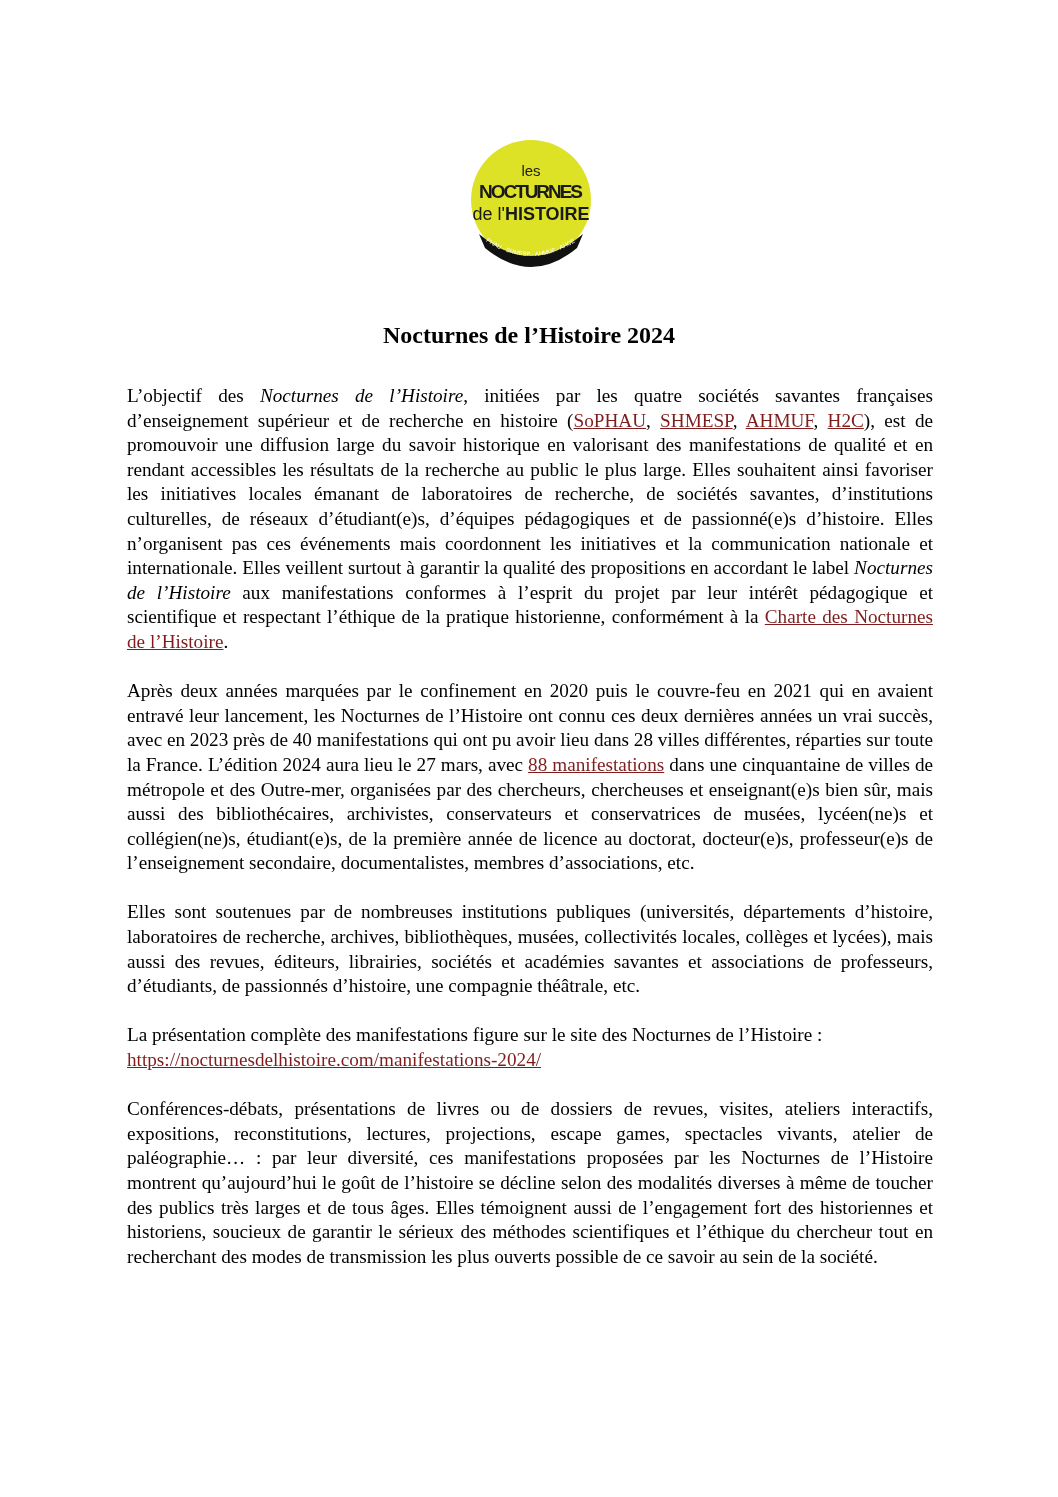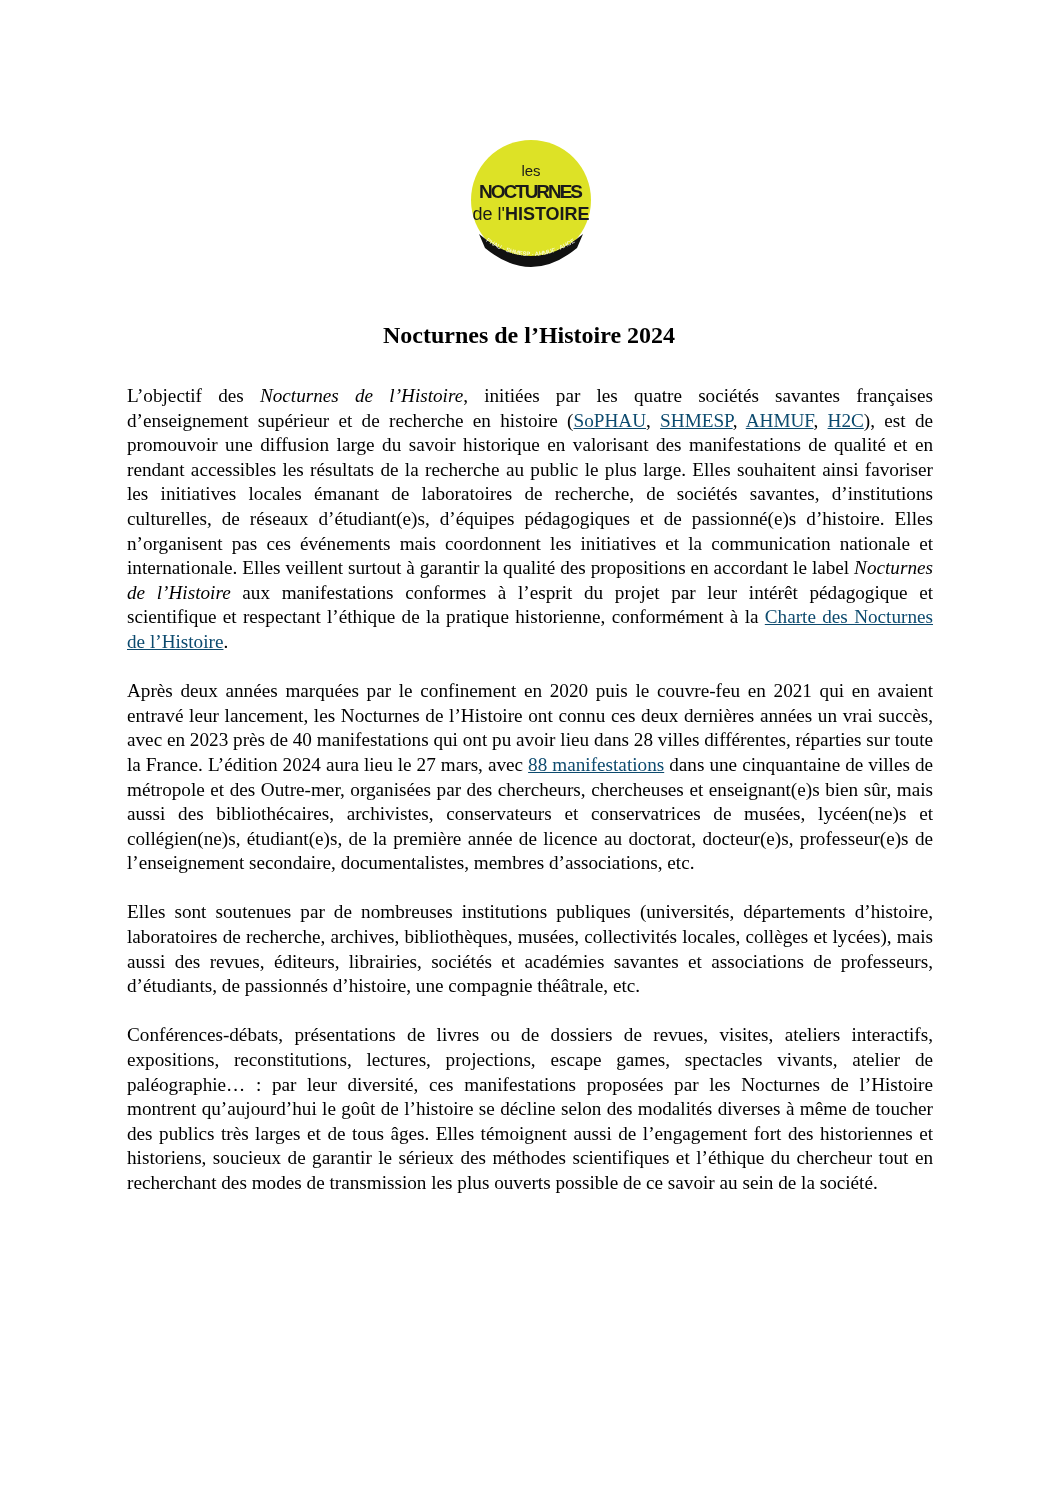--- a/index.html
+++ b/index.html
@@ -4,21 +4,21 @@
 <style>
   html, body { margin: 0; padding: 0; background: #ffffff; }
   body { width: 1058px; height: 1497px; position: relative; overflow: hidden;
          font-family: "Liberation Serif", "DejaVu Serif", serif; color: #000; }
   .logo { position: absolute; left: 465px; top: 138px; width: 132px; height: 130px; }
   .title { position: absolute; left: 0; width: 1058px; top: 322px; text-align: center;
            font-weight: bold; font-size: 24px; }
   .content { position: absolute; left: 127px; width: 806px; top: 384px; font-size: 19.2px;
              line-height: 24.6px; text-align: justify; }
   .content p { margin: 0 0 24.6px 0; }
-  .content a { color: #0c4a6e; text-decoration: underline; }
+  .content a { color: #7f1d1d; text-decoration: underline; }
   em { }
 </style>
 </head>
 <body>
 
 <svg class="logo" viewBox="0 0 132 130">
   <defs>
     <path id="bandArc" d="M 22 104 Q 66 132 110 104"></path>
   </defs>
   <circle cx="66" cy="62" r="60" fill="#dde226"></circle>
@@ -33,15 +33,16 @@
 
 <div class="title">Nocturnes de l’Histoire 2024</div>
 
 <div class="content">
   <p><span>L’objectif des </span><em>Nocturnes de l’Histoire</em><span>, initiées par les quatre sociétés savantes françaises d’enseignement supérieur et de recherche en histoire (</span><a href="#">SoPHAU</a><span>, </span><a href="#">SHMESP</a><span>, </span><a href="#">AHMUF</a><span>, </span><a href="#">H2C</a><span>), est de promouvoir une diffusion large du savoir historique en valorisant des manifestations de qualité et en rendant accessibles les résultats de la recherche au public le plus large. Elles souhaitent ainsi favoriser les initiatives locales émanant de laboratoires de recherche, de sociétés savantes, d’institutions culturelles, de réseaux d’étudiant(e)s, d’équipes pédagogiques et de passionné(e)s d’histoire. Elles n’organisent pas ces événements mais coordonnent les initiatives et la communication nationale et internationale. Elles veillent surtout à garantir la qualité des propositions en accordant le label </span><em>Nocturnes de l’Histoire</em><span> aux manifestations conformes à l’esprit du projet par leur intérêt pédagogique et scientifique et respectant l’éthique de la pratique historienne, conformément à la </span><a href="#">Charte des Nocturnes de l’Histoire</a><span>.</span></p>
 
   <p><span>Après deux années marquées par le confinement en 2020 puis le couvre-feu en 2021 qui en avaient entravé leur lancement, les Nocturnes de l’Histoire ont connu ces deux dernières années un vrai succès, avec en 2023 près de 40 manifestations qui ont pu avoir lieu dans 28 villes différentes, réparties sur toute la France. L’édition 2024 aura lieu le 27 mars, avec </span><a href="#">88 manifestations</a><span> dans une cinquantaine de villes de métropole et des Outre-mer, organisées par des chercheurs, chercheuses et enseignant(e)s bien sûr, mais aussi des bibliothécaires, archivistes, conservateurs et conservatrices de musées, lycéen(ne)s et collégien(ne)s, étudiant(e)s, de la première année de licence au doctorat, docteur(e)s, professeur(e)s de l’enseignement secondaire, documentalistes, membres d’associations, etc.</span></p>
 
   <p>Elles sont soutenues par de nombreuses institutions publiques (universités, départements d’histoire, laboratoires de recherche, archives, bibliothèques, musées, collectivités locales, collèges et lycées), mais aussi des revues, éditeurs, librairies, sociétés et académies savantes et associations de professeurs, d’étudiants, de passionnés d’histoire, une compagnie théâtrale, etc.</p>
 
+  <p style="text-align:left"><span>La présentation complète des manifestations figure sur le site des Nocturnes de l’Histoire : </span><a href="#">https://nocturnesdelhistoire.com/manifestations-2024/</a></p>
 
   <p>Conférences-débats, présentations de livres ou de dossiers de revues, visites, ateliers interactifs, expositions, reconstitutions, lectures, projections, escape games, spectacles vivants, atelier de paléographie… : par leur diversité, ces manifestations proposées par les Nocturnes de l’Histoire montrent qu’aujourd’hui le goût de l’histoire se décline selon des modalités diverses à même de toucher des publics très larges et de tous âges. Elles témoignent aussi de l’engagement fort des historiennes et historiens, soucieux de garantir le sérieux des méthodes scientifiques et l’éthique du chercheur tout en recherchant des modes de transmission les plus ouverts possible de ce savoir au sein de la société.</p>
 </div>
 
 </body></html>

